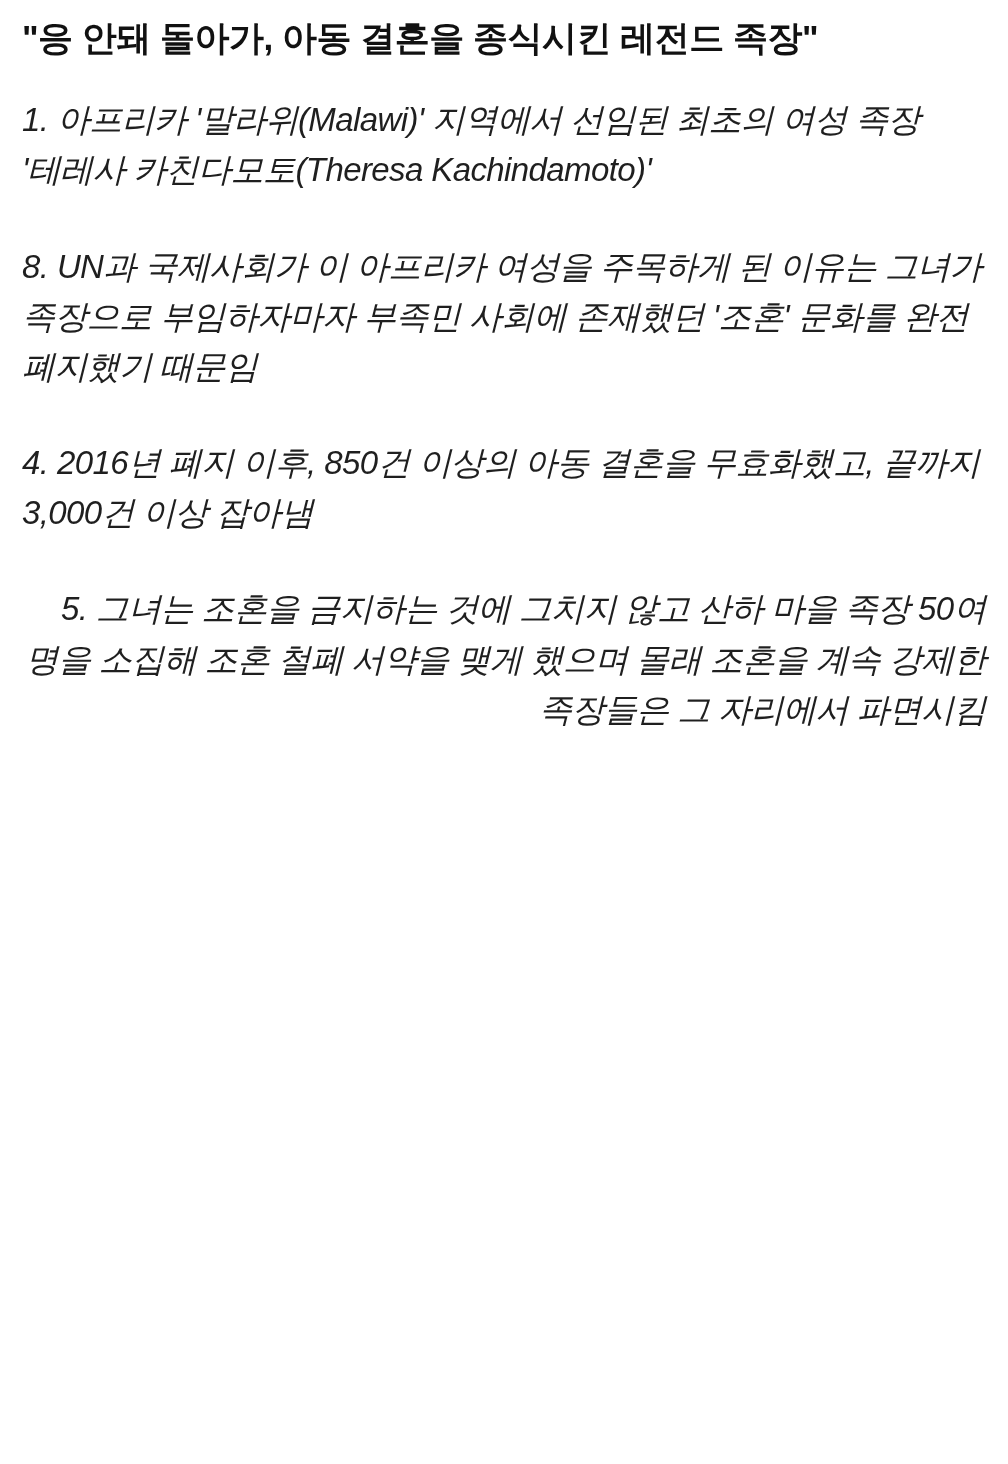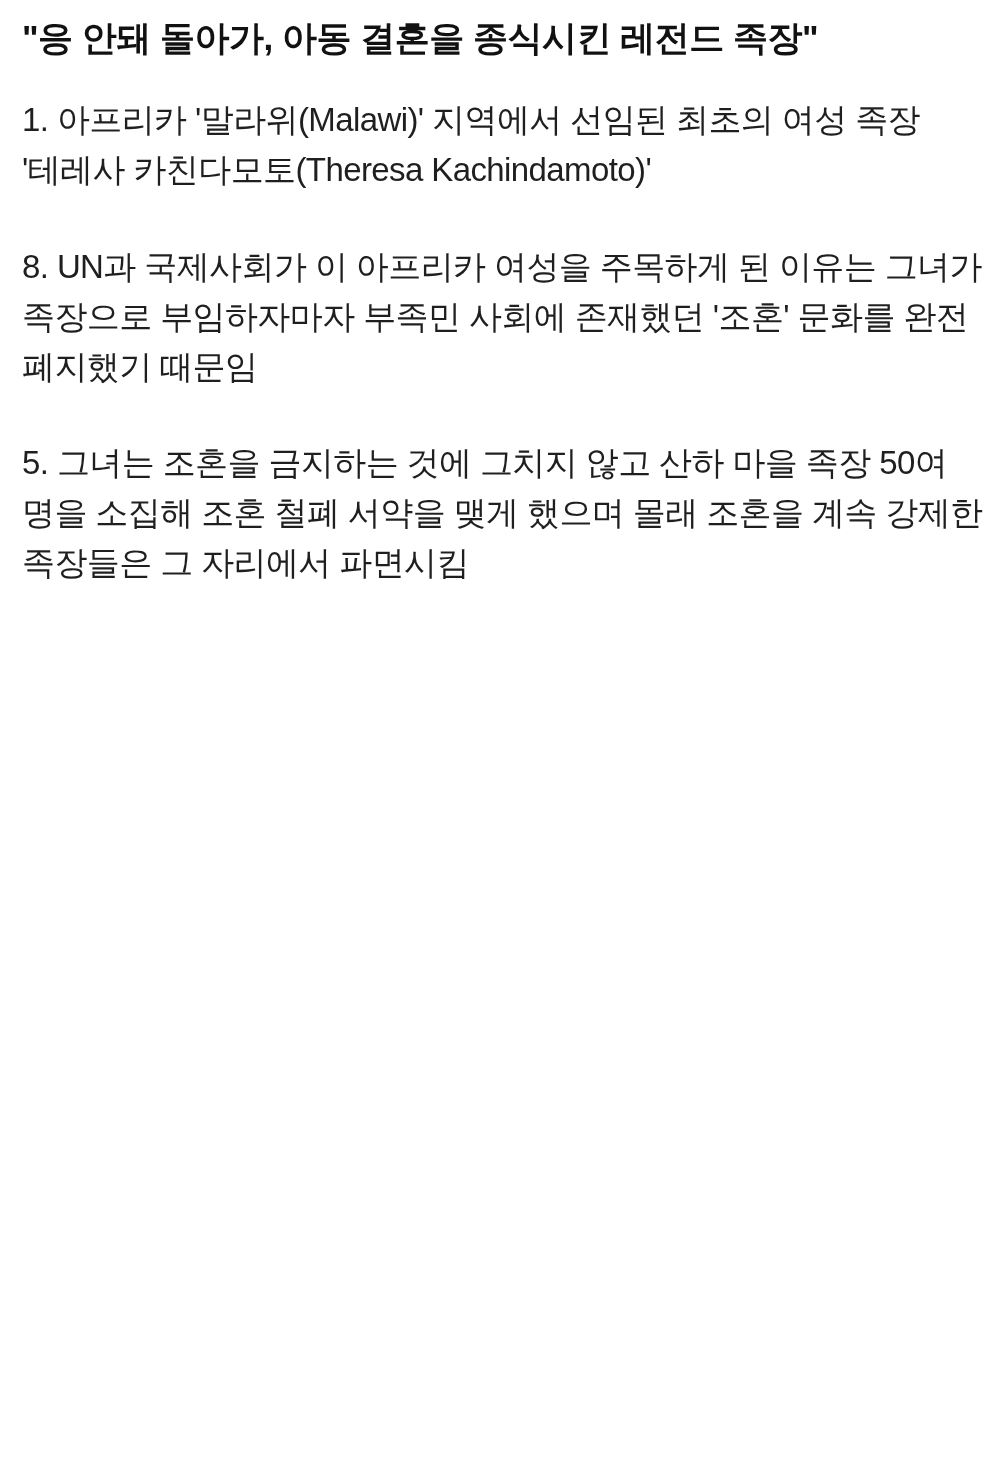--- a/index.html
+++ b/index.html
@@ -29,26 +29,29 @@
     word-break: keep-all;
   }
   .para {
     font-size: 33px;
     font-weight: 400;
     line-height: 1.52;
     letter-spacing: -0.6px;
     margin: 0 0 46px 0;
     color: #1f1f1f;
     word-break: keep-all;
+    font-style: italic;
   }
   .para:last-child {
     margin-bottom: 0;
+    text-align: right;
   }
 </style>
 </head>
 <body>
 
 <div class="page">
   <h1 class="doc-title">"응 안돼 돌아가, 아동 결혼을 종식시킨 레전드 족장"</h1>
   <p class="para">1. 아프리카 '말라위(Malawi)' 지역에서 선임된 최초의 여성 족장 '테레사 카친다모토(Theresa Kachindamoto)'</p>
   <p class="para">8. UN과 국제사회가 이 아프리카 여성을 주목하게 된 이유는 그녀가 족장으로 부임하자마자 부족민 사회에 존재했던 '조혼' 문화를 완전 폐지했기 때문임</p>
+  <p class="para">4. 2016년 폐지 이후, 850건 이상의 아동 결혼을 무효화했고, 끝까지 3,000건 이상 잡아냄</p>
   <p class="para">5. 그녀는 조혼을 금지하는 것에 그치지 않고 산하 마을 족장 50여 명을 소집해 조혼 철폐 서약을 맺게 했으며 몰래 조혼을 계속 강제한 족장들은 그 자리에서 파면시킴</p>
 </div>
 
 </body></html>

